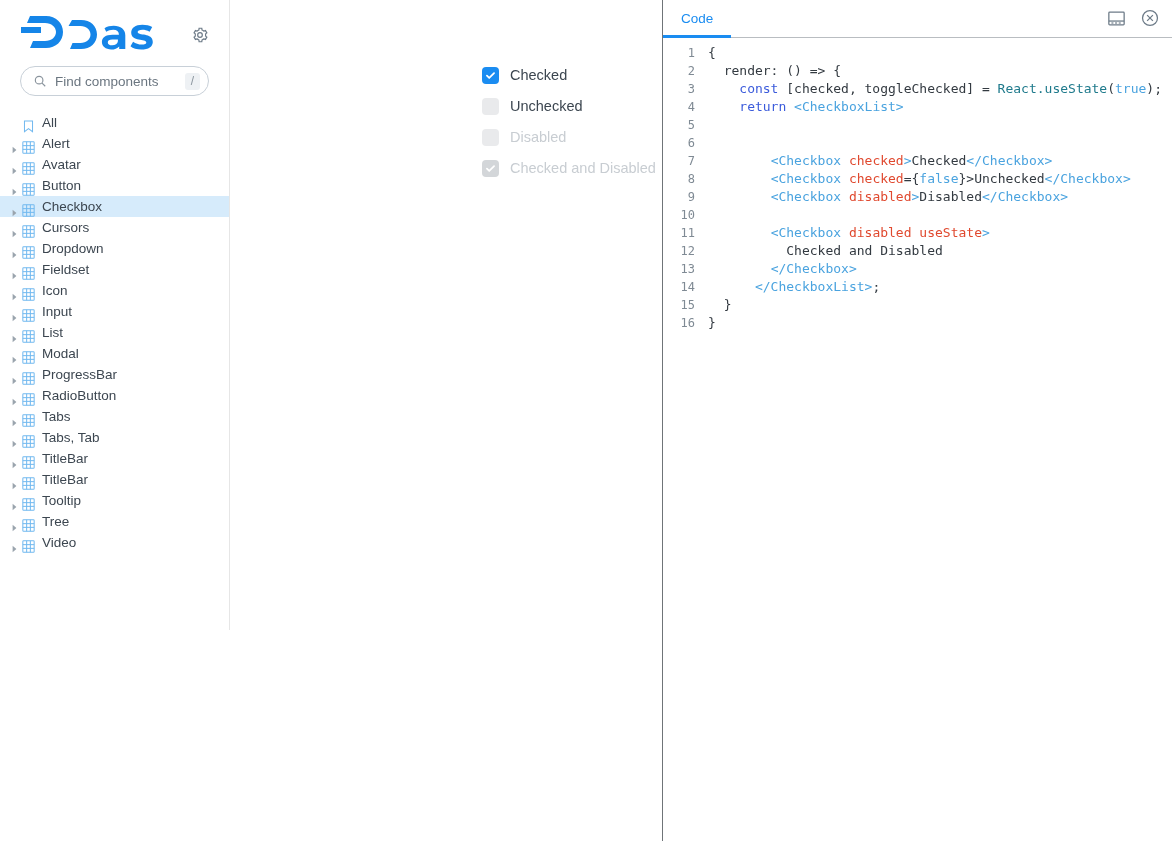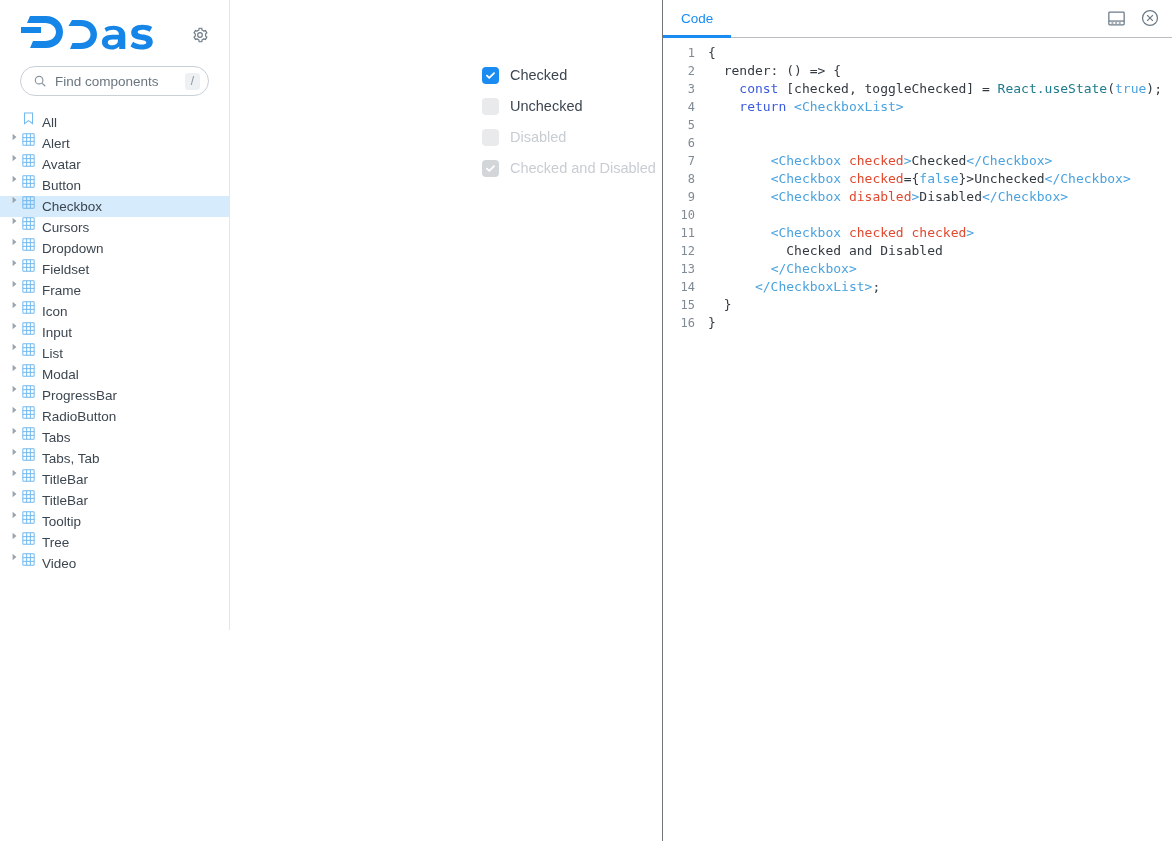--- a/index.html
+++ b/index.html
@@ -86,21 +86,21 @@
     margin-left: 6px;
   }
 
   .tree {
     margin-top: 16px;
     padding-bottom: 10px;
   }
   .tree-item {
     height: 21px;
     display: flex;
-    align-items: flex-start;
+    align-items: flex-end;
     padding-left: 8px;
     cursor: pointer;
     font-size: 13.5px;
     color: #3c4650;
     white-space: nowrap;
   }
   .tree-item.selected { background: #d6ebfb; }
   .tw-arrow {
     width: 12px; flex: 0 0 12px;
     display: flex; align-items: center; justify-content: center;
@@ -417,37 +417,20 @@
           </span>
           <span class="tw-icon">
             <svg width="13" height="13" viewBox="0 0 14 14" fill="none" stroke="#72b9ef" stroke-width="1.1">
               <rect x="0.9" y="0.9" width="12.2" height="12.2" rx="0.8"></rect>
               <line x1="0.9" y1="5" x2="13.1" y2="5"></line>
               <line x1="0.9" y1="9" x2="13.1" y2="9"></line>
               <line x1="5" y1="0.9" x2="5" y2="13.1"></line>
               <line x1="9" y1="0.9" x2="9" y2="13.1"></line>
             </svg>
           </span>
-          <span class="tw-label">Frame</span>
-        </div>
-        <div class="tree-item">
-          <span class="tw-arrow">
-            <svg width="7" height="8" viewBox="0 0 7 8">
-              <path d="M1.6 0.8 L5.4 4 L1.6 7.2 Z" fill="#9aa4ad"></path>
-            </svg>
-          </span>
-          <span class="tw-icon">
-            <svg width="13" height="13" viewBox="0 0 14 14" fill="none" stroke="#72b9ef" stroke-width="1.1">
-              <rect x="0.9" y="0.9" width="12.2" height="12.2" rx="0.8"></rect>
-              <line x1="0.9" y1="5" x2="13.1" y2="5"></line>
-              <line x1="0.9" y1="9" x2="13.1" y2="9"></line>
-              <line x1="5" y1="0.9" x2="5" y2="13.1"></line>
-              <line x1="9" y1="0.9" x2="9" y2="13.1"></line>
-            </svg>
-          </span>
           <span class="tw-label">Icon</span>
         </div>
         <div class="tree-item">
           <span class="tw-arrow">
             <svg width="7" height="8" viewBox="0 0 7 8">
               <path d="M1.6 0.8 L5.4 4 L1.6 7.2 Z" fill="#9aa4ad"></path>
             </svg>
           </span>
           <span class="tw-icon">
             <svg width="13" height="13" viewBox="0 0 14 14" fill="none" stroke="#72b9ef" stroke-width="1.1">
@@ -707,21 +690,21 @@
         <div class="code-line"><span class="ln">1</span><span class="lc"><span class="tk-plain">{</span></span></div>
         <div class="code-line"><span class="ln">2</span><span class="lc"><span class="tk-plain">  render: () =&gt; {</span></span></div>
         <div class="code-line"><span class="ln">3</span><span class="lc"><span class="tk-plain">    </span><span class="tk-kw">const</span><span class="tk-plain"> [checked, toggleChecked] = </span><span class="tk-obj">React.useState</span><span class="tk-plain">(</span><span class="tk-val">true</span><span class="tk-plain">);</span></span></div>
         <div class="code-line"><span class="ln">4</span><span class="lc"><span class="tk-plain">    </span><span class="tk-kw">return</span><span class="tk-plain"> </span><span class="tk-tag">&lt;CheckboxList&gt;</span></span></div>
         <div class="code-line"><span class="ln">5</span><span class="lc"><span class="tk-plain"></span></span></div>
         <div class="code-line"><span class="ln">6</span><span class="lc"><span class="tk-plain"></span></span></div>
         <div class="code-line"><span class="ln">7</span><span class="lc"><span class="tk-plain">        </span><span class="tk-tag">&lt;Checkbox</span><span class="tk-plain"> </span><span class="tk-attr">checked</span><span class="tk-tag">&gt;</span><span class="tk-plain">Checked</span><span class="tk-tag">&lt;/Checkbox&gt;</span></span></div>
         <div class="code-line"><span class="ln">8</span><span class="lc"><span class="tk-plain">        </span><span class="tk-tag">&lt;Checkbox</span><span class="tk-plain"> </span><span class="tk-attr">checked</span><span class="tk-plain">={</span><span class="tk-val">false</span><span class="tk-plain">}&gt;</span><span class="tk-plain">Unchecked</span><span class="tk-tag">&lt;/Checkbox&gt;</span></span></div>
         <div class="code-line"><span class="ln">9</span><span class="lc"><span class="tk-plain">        </span><span class="tk-tag">&lt;Checkbox</span><span class="tk-plain"> </span><span class="tk-attr">disabled</span><span class="tk-tag">&gt;</span><span class="tk-plain">Disabled</span><span class="tk-tag">&lt;/Checkbox&gt;</span></span></div>
         <div class="code-line"><span class="ln">10</span><span class="lc"><span class="tk-plain"></span></span></div>
-        <div class="code-line"><span class="ln">11</span><span class="lc"><span class="tk-plain">        </span><span class="tk-tag">&lt;Checkbox</span><span class="tk-plain"> </span><span class="tk-attr">checked checked</span><span class="tk-tag">&gt;</span></span></div>
+        <div class="code-line"><span class="ln">11</span><span class="lc"><span class="tk-plain">        </span><span class="tk-tag">&lt;Checkbox</span><span class="tk-plain"> </span><span class="tk-attr">disabled useState</span><span class="tk-tag">&gt;</span></span></div>
         <div class="code-line"><span class="ln">12</span><span class="lc"><span class="tk-plain">          Checked and Disabled</span></span></div>
         <div class="code-line"><span class="ln">13</span><span class="lc"><span class="tk-plain">        </span><span class="tk-tag">&lt;/Checkbox&gt;</span></span></div>
         <div class="code-line"><span class="ln">14</span><span class="lc"><span class="tk-plain">      </span><span class="tk-tag">&lt;/CheckboxList&gt;</span><span class="tk-plain">;</span></span></div>
         <div class="code-line"><span class="ln">15</span><span class="lc"><span class="tk-plain">  }</span></span></div>
         <div class="code-line"><span class="ln">16</span><span class="lc"><span class="tk-plain">}</span></span></div>
       </div>
   </section>
 
 </div>
 

